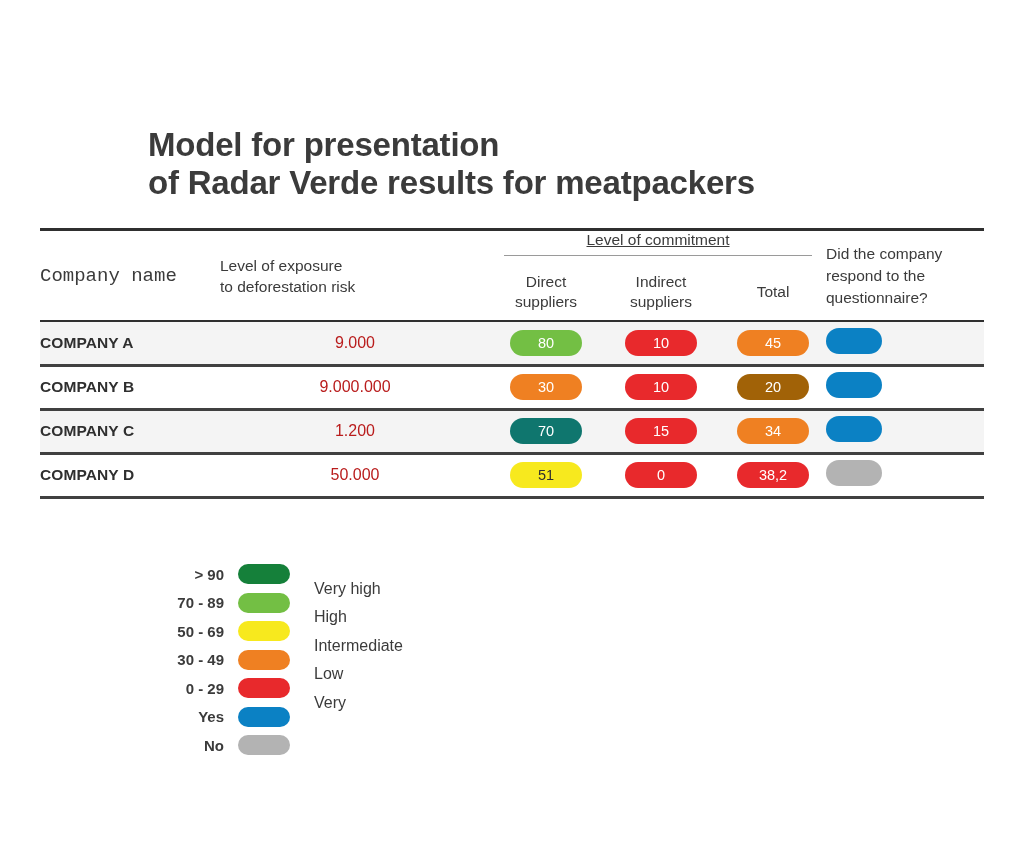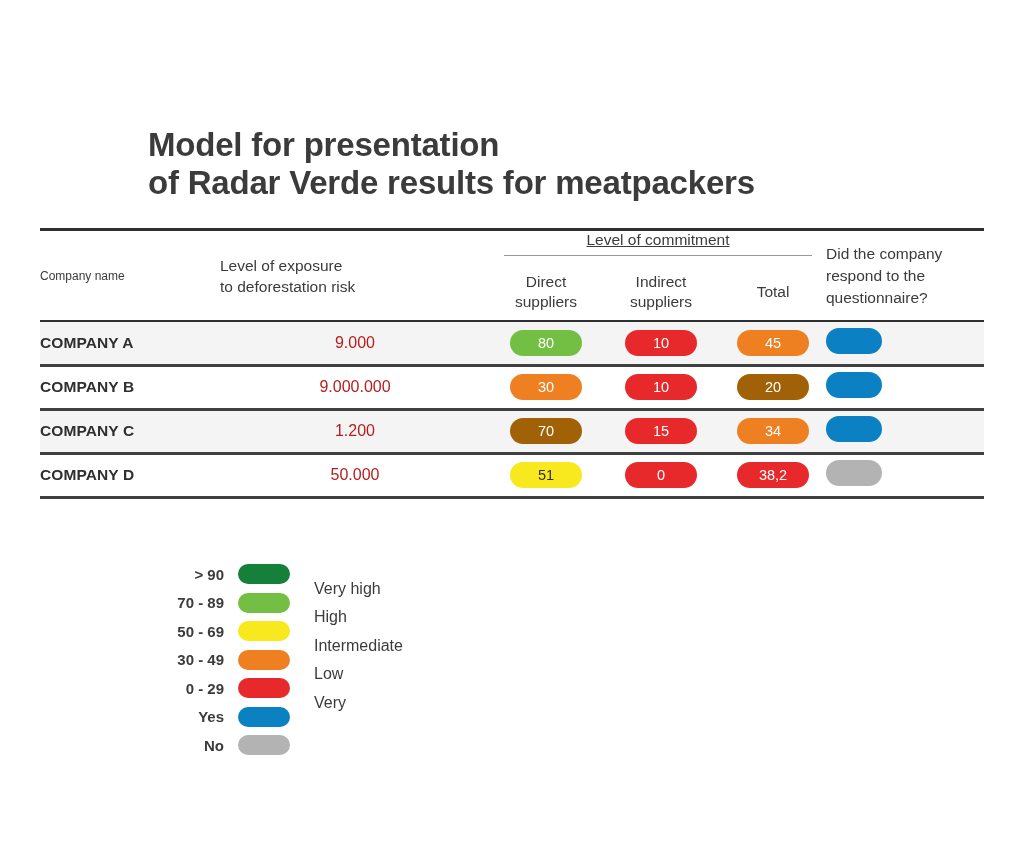--- a/index.html
+++ b/index.html
@@ -65,22 +65,23 @@
     padding-bottom: 6px;
     text-decoration: underline;
   }
   .commit-underline {
     height: 1px;
     background: #9a9a9a;
     margin: 0 14px 8px 14px;
   }
   .hdr-company {
     padding-left: 8px;
-    font-size: 12px;
+    font-size: 19px;
     vertical-align: middle;
+    font-family: Liberation Mono, monospace;
   }
   .hdr-exposure {
     font-size: 15.5px;
     line-height: 21px;
   }
   .hdr-sub {
     text-align: center;
     font-size: 15.5px;
     line-height: 20px;
   }
@@ -266,21 +267,21 @@
           </td>
           <td class="cell-respond">
             <span class="pill-blank" style="background:#0b81c4"></span>
           </td>
         </tr>
 
         <tr class="data-row alt">
           <td class="cell-company">COMPANY C</td>
           <td class="cell-exposure">1.200</td>
           <td class="cell-pill">
-            <span class="pill" style="background:#a16207">70</span>
+            <span class="pill" style="background:#0f766e">70</span>
           </td>
           <td class="cell-pill">
             <span class="pill" style="background:#e8292c">15</span>
           </td>
           <td class="cell-pill">
             <span class="pill" style="background:#ef8022">34</span>
           </td>
           <td class="cell-respond">
             <span class="pill-blank" style="background:#0b81c4"></span>
           </td>

